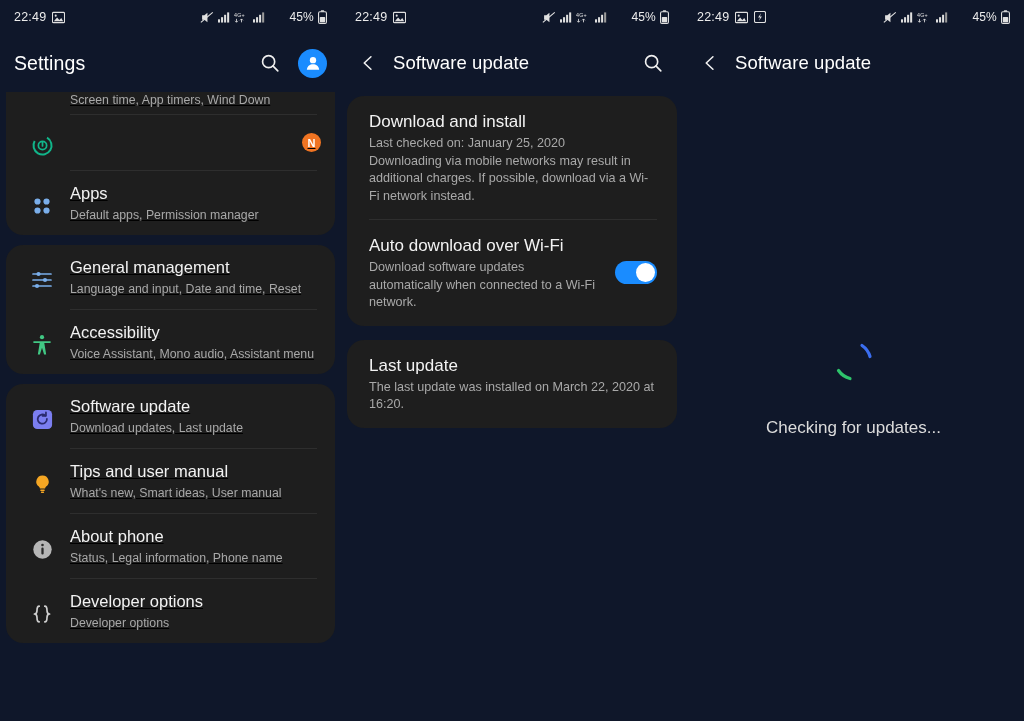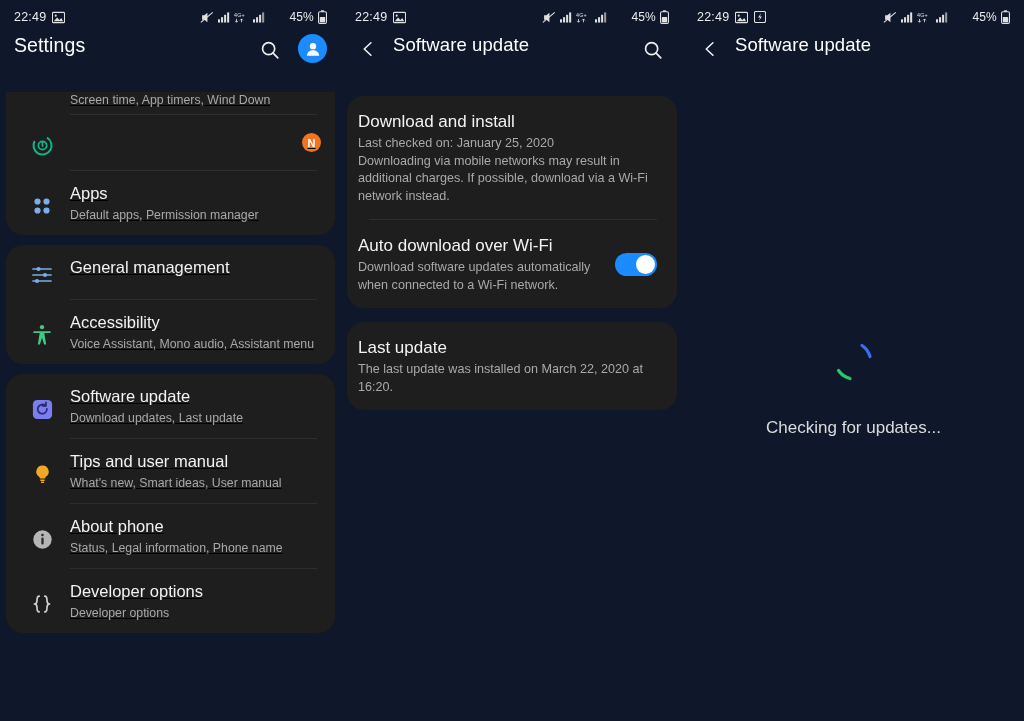--- a/index.html
+++ b/index.html
@@ -24,21 +24,21 @@
   .sb-left { display: flex; align-items: center; gap: 6px; }
   .sb-right { margin-left: auto; display: flex; align-items: center; gap: 4px; }
   .sb-time { font-size: 12.5px; color: #ececec; }
   .sb-battery-text { font-size: 12px; color: #ececec; margin-left: 20px; }
 
   .ic { display: inline-block; vertical-align: middle; }
   .ic svg { display: block; }
 
   
   .appbar {
-    height: 58px; display: flex; 
+    height: 58px; display: flex; align-items: center;
     padding: 0 14px; gap: 12px;
   }
   .appbar-title { color: #fff; font-size: 19.5px; font-weight: 400; letter-spacing: .1px; }
   .appbar-title.withback { font-size: 18.5px; }
   .appbar-spacer { flex: 1; }
   .appbar-action { width: 32px; height: 32px; display: flex; align-items: center; justify-content: center; }
   .back-btn { width: 26px; height: 30px; display: flex; align-items: center; justify-content: center; }
   .avatar {
     width: 29px; height: 29px; border-radius: 50%;
     background: #1a8cff; display: flex; align-items: center; justify-content: center;
@@ -70,21 +70,21 @@
     margin-left: auto; flex: 0 0 19px;
   }
   .card.clipped { border-top-left-radius: 0; border-top-right-radius: 0; }
 
   
   .partial-row { padding: 0 14px 0 8px; height: 22px; display: flex; align-items: flex-start; }
   .partial-row .row-sub { margin-top: 0; padding-left: 56px; }
 
   
   .card2 { background: #1e1e1e; border-radius: 17px; margin: 0 6px 14px 6px; padding: 0; }
-  .sect { padding: 14px 20px 14px 11px; }
+  .sect { padding: 14px 20px 14px 22px; }
   .sect-title { color: #f2f2f2; font-size: 17px; line-height: 23px; }
   .sect-text { color: #a9a9a9; font-size: 12.6px; line-height: 17.5px; margin-top: 2px; }
   .sect-div { height: 1px; background: #2e2e2e; margin: 0 20px 0 22px; }
   .sect-toggle { display: flex; align-items: flex-start; }
   .sect-toggle .sect-body { flex: 1; }
   .switch {
     width: 42px; height: 23px; border-radius: 12px; background: #1a8cff;
     position: relative; flex: 0 0 42px; margin-left: 14px; align-self: center;
   }
   .switch .knob {
@@ -219,20 +219,21 @@
               <line x1="3" y1="6" x2="21" y2="6"></line>
                 <line x1="3" y1="12" x2="21" y2="12"></line>
                 <line x1="3" y1="18" x2="21" y2="18"></line>
               <circle cx="8.5" cy="6" r="2.1" fill="#7aaeea" stroke="none"></circle>
               <circle cx="15" cy="12" r="2.1" fill="#7aaeea" stroke="none"></circle>
               <circle cx="7" cy="18" r="2.1" fill="#7aaeea" stroke="none"></circle>
             </svg>
           </span>
           <span class="row-body">
             <span class="row-title" style="display:block">General management</span>
+            <span class="row-sub" style="display:block">Language and input, Date and time, Reset</span>
           </span>
         </div>
         <div class="divider"></div>
         <div class="row">
           <span class="row-icon">
             <svg width="24" height="24" viewBox="0 0 24 24" fill="#41c884">
               <circle cx="12" cy="4.2" r="2.1"></circle>
               <path d="M3.4 8.2h17.2v1.9h-6.3l1.9 11.4h-2.1L12 14.8l-2.1 6.7H7.8l1.9-11.4H3.4z"></path>
             </svg>
           </span>

